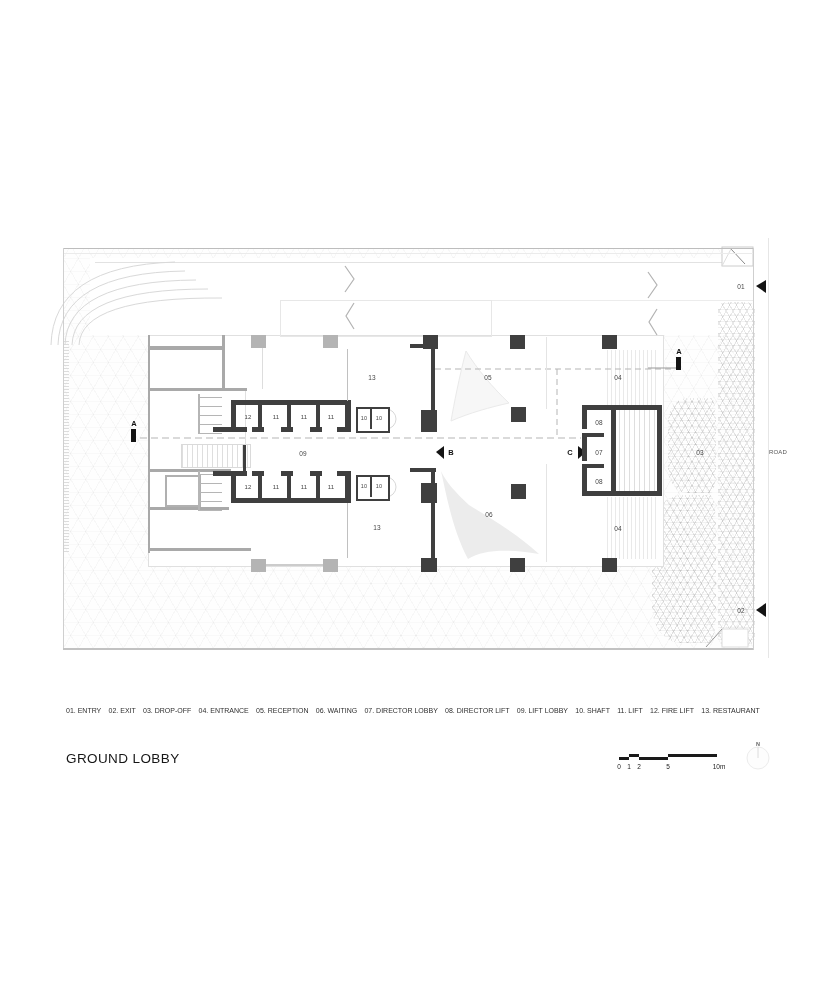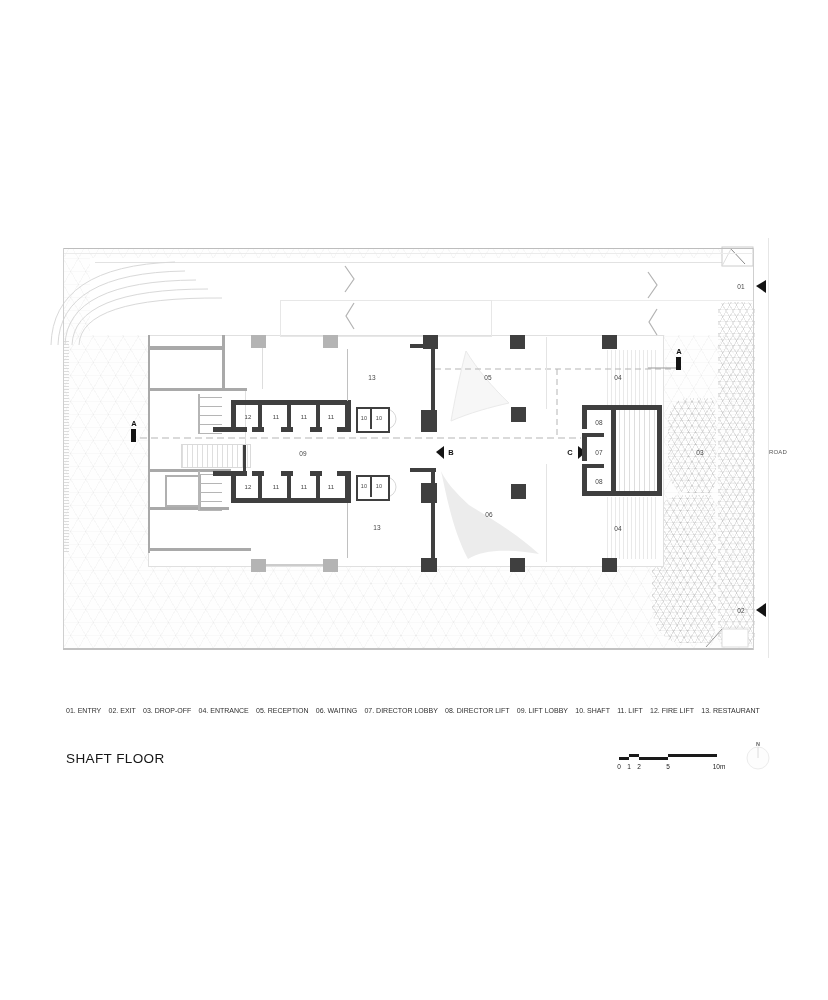--- a/index.html
+++ b/index.html
@@ -240,21 +240,21 @@
     <span>06. WAITING</span>
     <span>07. DIRECTOR LOBBY</span>
     <span>08. DIRECTOR LIFT</span>
     <span>09. LIFT LOBBY</span>
     <span>10. SHAFT</span>
     <span>11. LIFT</span>
     <span>12. FIRE LIFT</span>
     <span>13. RESTAURANT</span>
   </div>
 
-  <div id="title">SHAFT FLOOR</div>
+  <div id="title">GROUND LOBBY</div>
 
   <div>
     <div class="scseg" style="left:619px;top:757px;width:10px;"></div>
     <div class="scseg" style="left:629px;top:754px;width:10px;"></div>
     <div class="scseg" style="left:639px;top:757px;width:29px;"></div>
     <div class="scseg" style="left:668px;top:754px;width:49px;"></div>
     <span class="sclbl" style="left:619px;">0</span>
     <span class="sclbl" style="left:629px;">1</span>
     <span class="sclbl" style="left:639px;">2</span>
     <span class="sclbl" style="left:668px;">5</span>

